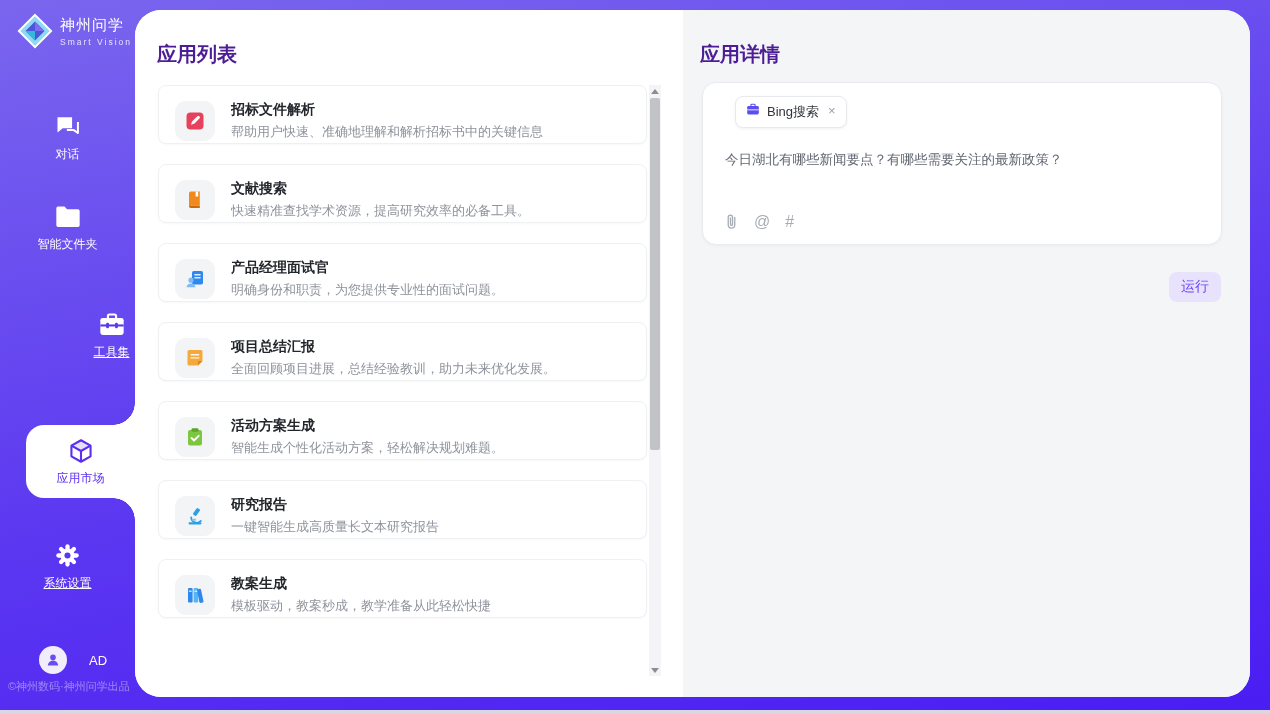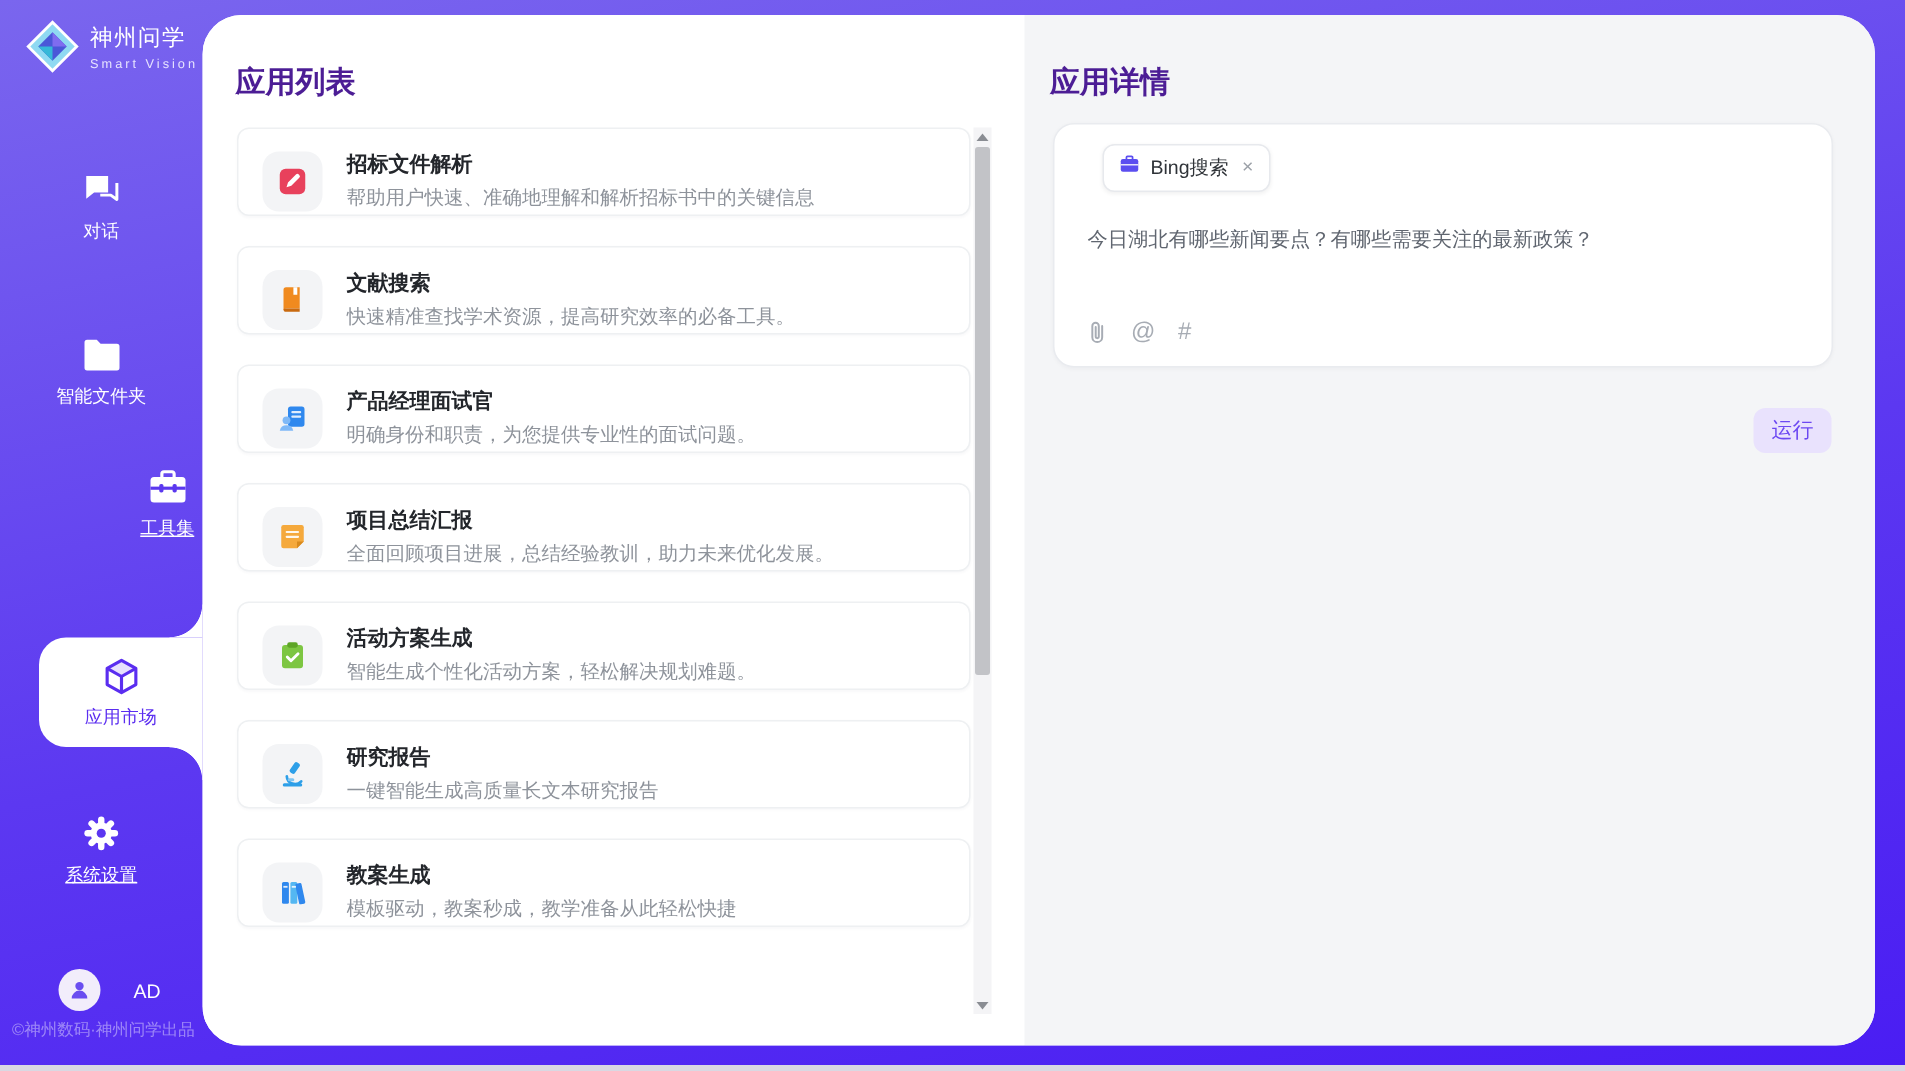--- a/index.html
+++ b/index.html
@@ -109,21 +109,21 @@
   </div>
 
   <div class="nav-item" style="top:112px;">
     <svg width="28" height="28" viewBox="0 0 24 24">
       <path d="M3 4.5h12.5v9.5H7.5L3 17.5z" fill="#ffffff"></path>
       <path d="M20.5 8.5v9.5L17 15.5h-6" fill="none" stroke="#ffffff" stroke-width="1.7" stroke-linejoin="round"></path>
     </svg>
     <span class="lbl">对话</span>
   </div>
 
-  <div class="nav-item" style="top:224px;">
+  <div class="nav-item" style="top:204px;">
     <svg width="28" height="26" viewBox="0 0 24 22">
       <path d="M2 3.5a1.5 1.5 0 0 1 1.5-1.5H9l2.2 2.3h9.3A1.5 1.5 0 0 1 22 5.8V18a1.5 1.5 0 0 1-1.5 1.5h-17A1.5 1.5 0 0 1 2 18z" fill="#ffffff"></path>
     </svg>
     <span class="lbl">智能文件夹</span>
   </div>
 
   <div class="nav-item" style="top:312px;margin-left:44px;">
     <svg width="28" height="26" viewBox="0 0 24 22">
       <path d="M8.5 5V3.2A1.2 1.2 0 0 1 9.7 2h4.6a1.2 1.2 0 0 1 1.2 1.2V5" fill="none" stroke="#ffffff" stroke-width="1.8"></path>
       <rect x="2" y="5" width="20" height="14.5" rx="2" fill="#ffffff"></rect>

